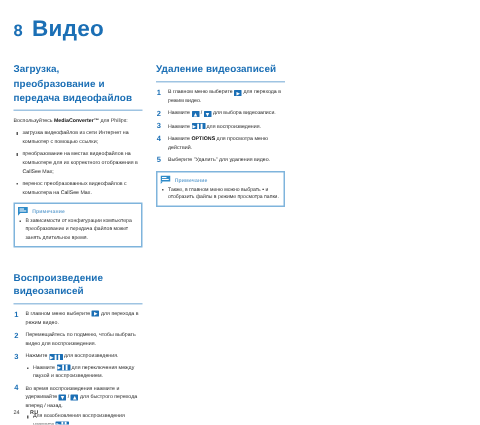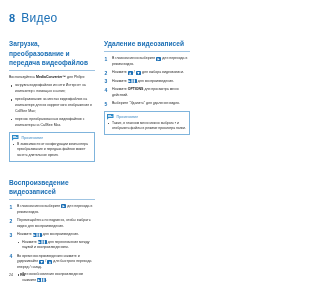--- a/index.html
+++ b/index.html
@@ -41,21 +41,21 @@
     display: flex;
     align-items: baseline;
     gap: 6px;
     margin: 0 0 14px 0;
     color: #1b6fb5;
     font-size: 11px;
     font-weight: bold;
     letter-spacing: 0.2px;
   }
   .chapter-num { font-size: 11px; font-weight: bold; }
-  .chapter-name { font-size: 12px; font-weight: normal; }
+  .chapter-name { font-size: 15px; font-weight: bold; }
 
   
   .h2 {
     color: #1b6fb5;
     font-size: 6.6px;
     font-weight: bold;
     line-height: 1.45;
     border-bottom: 0.8px solid #9fc4e2;
     padding-bottom: 2.2px;
     margin: 0 0 4.5px 0;

